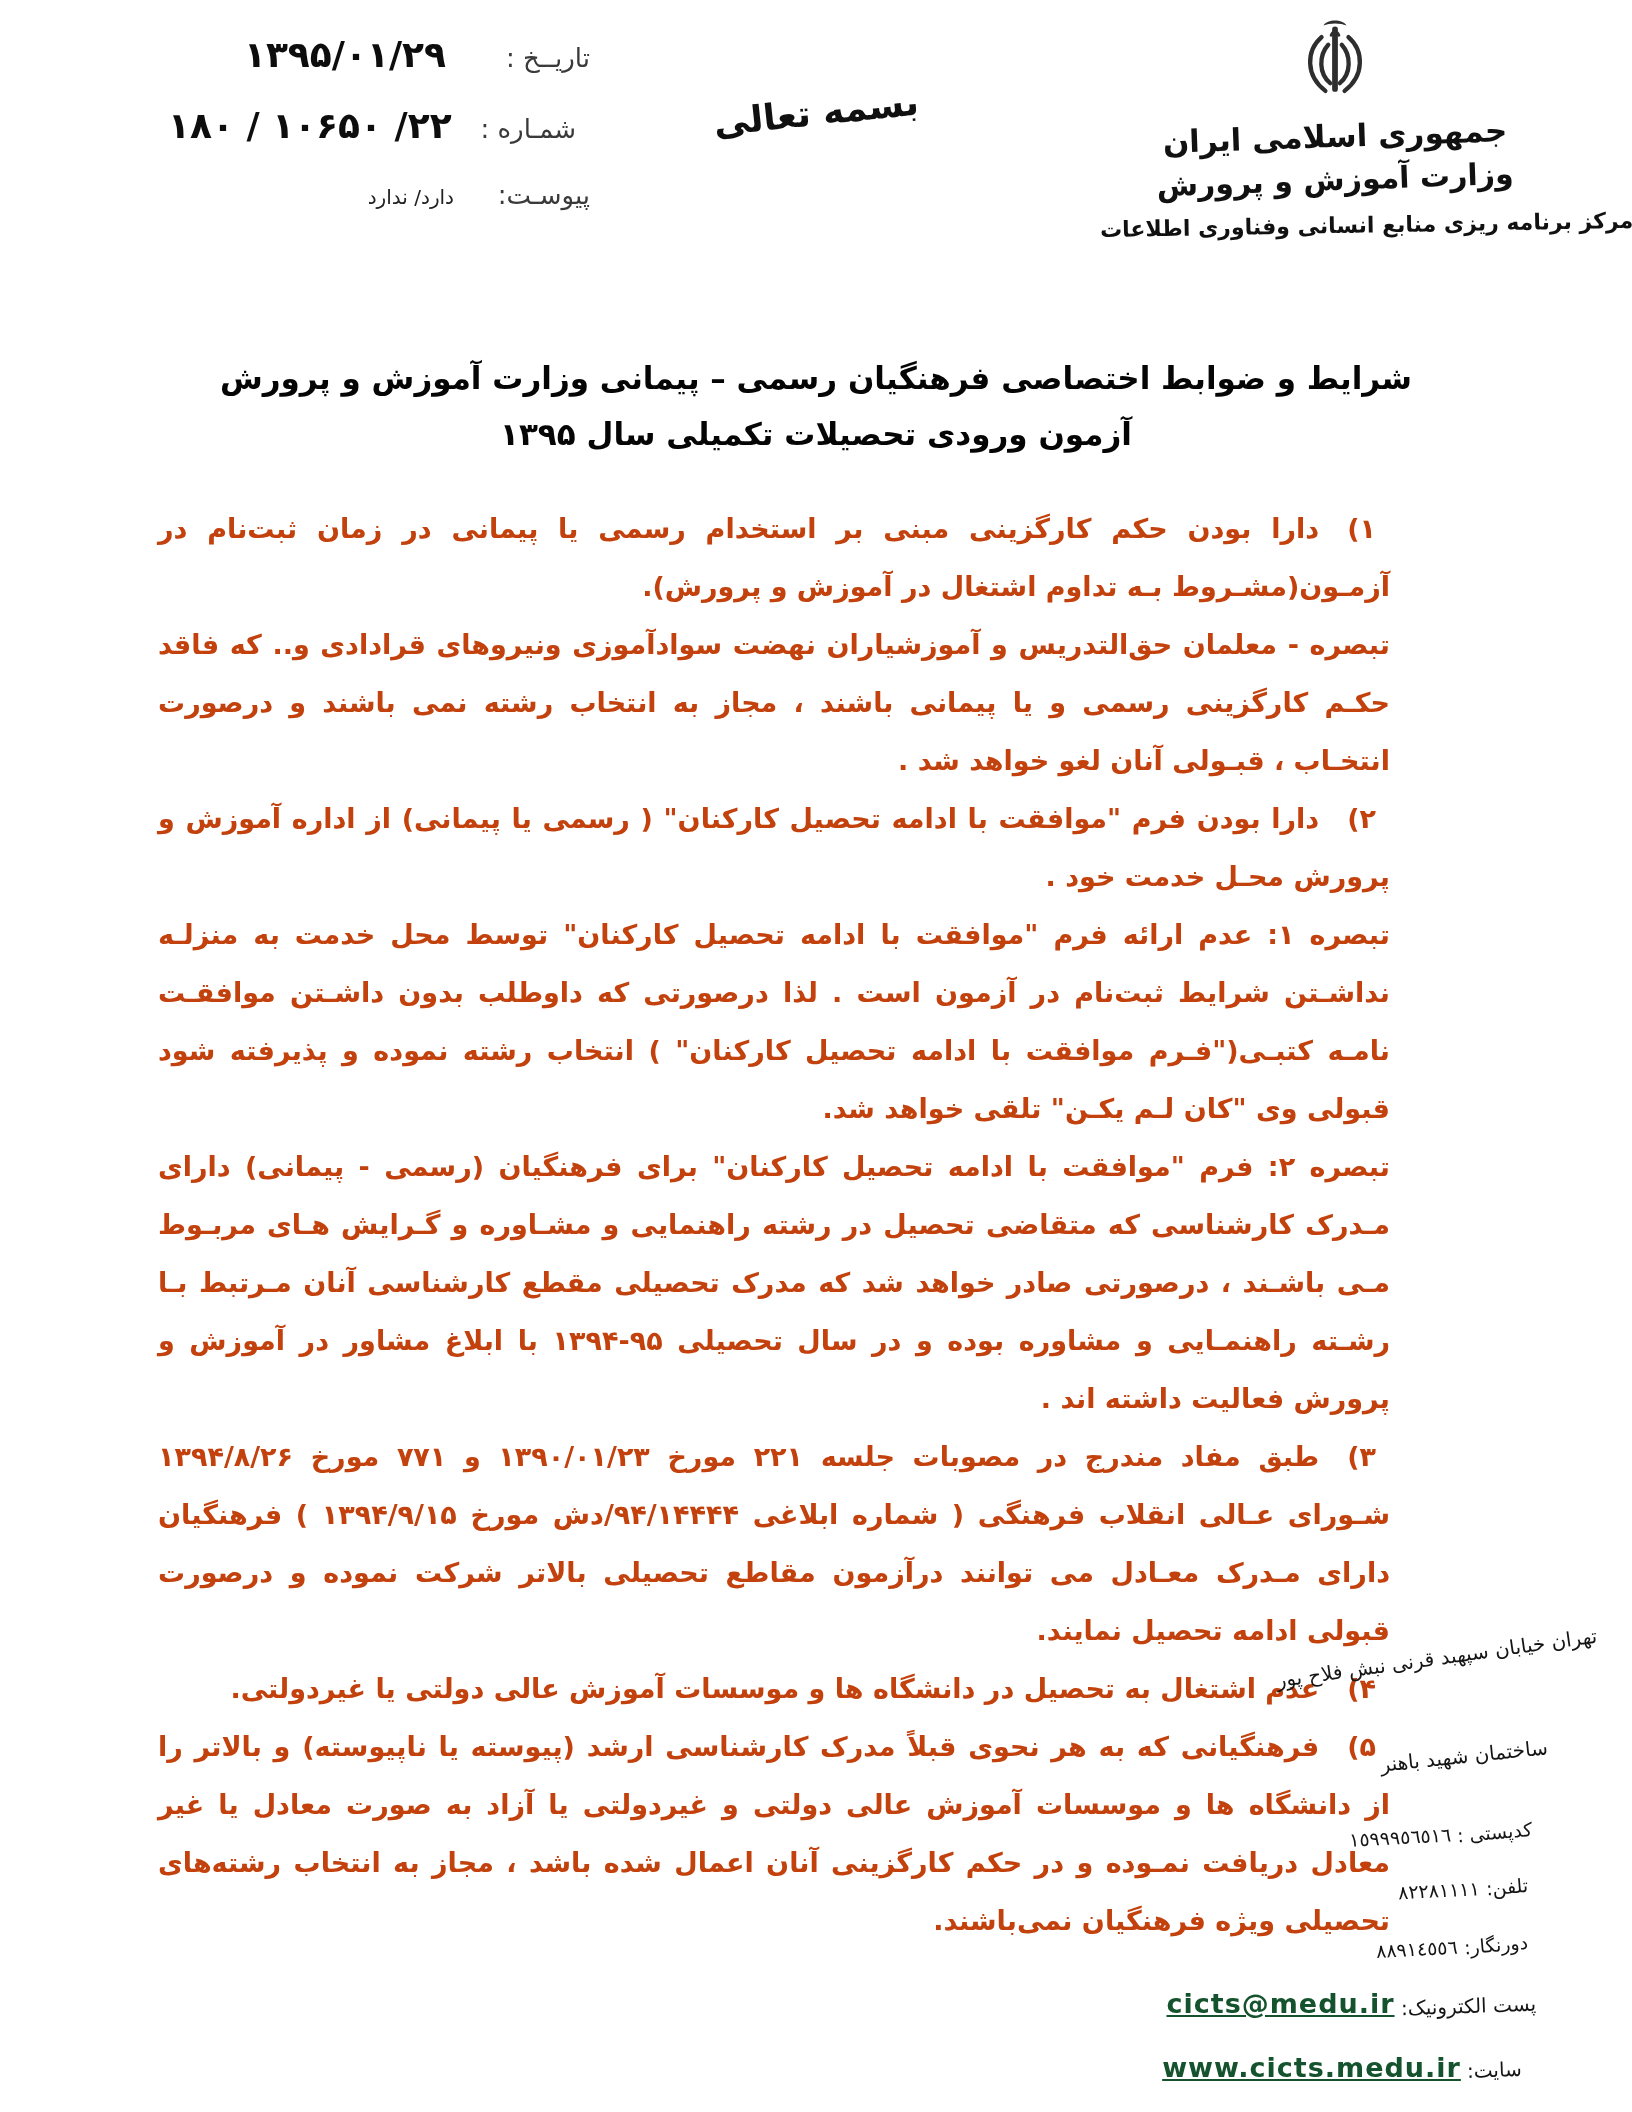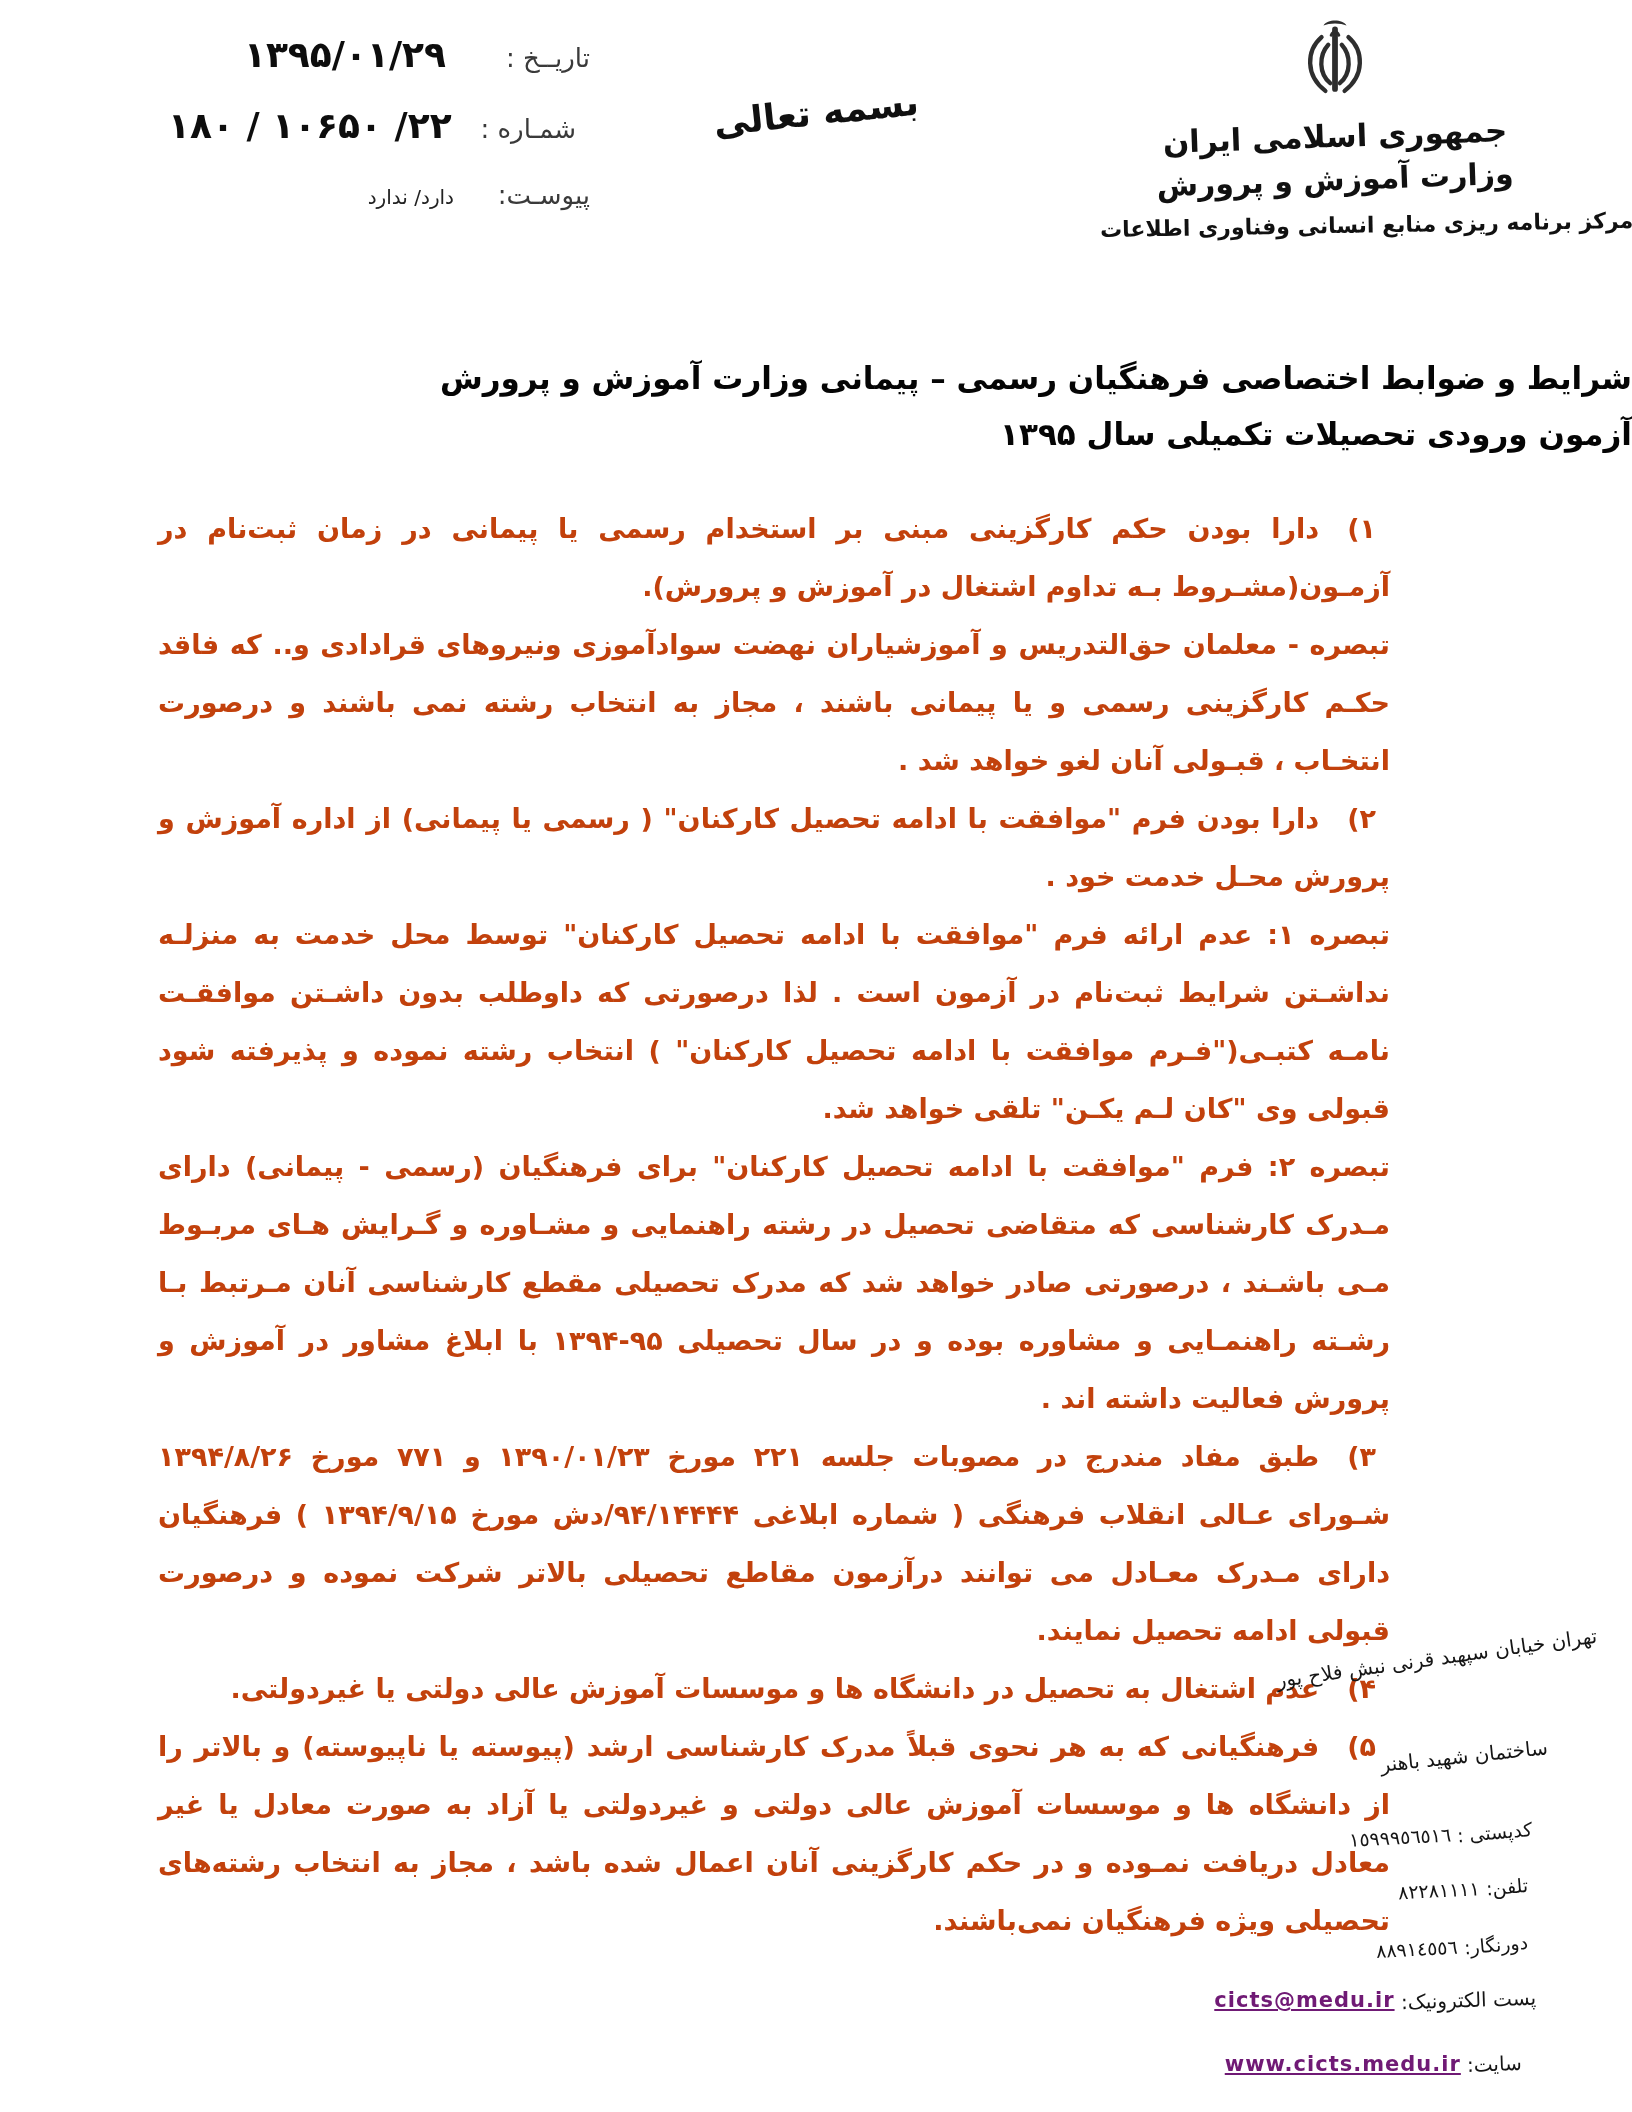--- a/index.html
+++ b/index.html
@@ -18,41 +18,41 @@
   
   .besm{position:absolute;left:656px;top:92px;width:320px;text-align:center;
         font-size:36px;font-weight:bold;transform:rotate(-6deg);color:#101010;}
   
   .org-block{position:absolute;right:62px;top:16px;width:470px;text-align:center;}
   .emblem{width:96px;height:96px;display:inline-block;}
   .org-l1{font-size:31px;font-weight:bold;margin-top:2px;transform:rotate(-2deg);}
   .org-l2{font-size:30px;font-weight:bold;margin-top:8px;transform:rotate(-2deg);}
   .org-l3{font-size:22px;font-weight:bold;margin-top:16px;white-space:nowrap;transform:rotate(-1deg);}
   
-  .title{position:absolute;left:0;right:0;top:350px;direction:rtl;
+  .title{position:absolute;left:0;right:0;top:350px;text-align:center;direction:rtl;
          font-weight:bold;color:#050505;}
   .title .t1{font-size:31px;line-height:56px;}
   .title .t2{font-size:31px;line-height:56px;}
   
   .doc-body{position:absolute;left:158px;top:500px;width:1232px;direction:rtl;
             text-align:justify;font-size:27px;font-weight:bold;line-height:58px;color:#c2410c;}
   .doc-body p{margin:0;}
   .num{margin-left:28px;margin-right:14px;white-space:nowrap;}
   .num:empty{display:none;margin:0;}
   
   .f-line{position:absolute;direction:rtl;white-space:nowrap;color:#151515;}
   .f-addr1{right:34px;top:1646px;font-size:20px;transform:rotate(-8deg);}
   .f-addr2{right:84px;top:1744px;font-size:20px;transform:rotate(-6deg);}
   .f-postal{right:100px;top:1824px;font-size:19px;transform:rotate(-3deg);}
   .f-phone{right:104px;top:1878px;font-size:19px;transform:rotate(-3deg);}
   .f-fax{right:104px;top:1936px;font-size:19px;transform:rotate(-3deg);}
   .f-email{right:96px;top:1988px;font-size:20px;}
   .f-site{right:110px;top:2052px;font-size:20px;}
   .f-line .flbl{transform:rotate(-2deg);display:inline-block;}
-  .doc-link{color:#701a75;font-weight:bold;font-size:21px;text-decoration:underline;
+  .doc-link{color:#14532d;font-weight:bold;font-size:27px;text-decoration:underline;
             direction:ltr;unicode-bidi:embed;letter-spacing:1px;}
 </style>
 </head>
 <body>
 
 <div class="hdr-left">
   <div class="hrow date">
     <span class="lbl">تاریــخ :</span>
     <span class="val">۱۳۹۵/۰۱/۲۹</span>
   </div>

